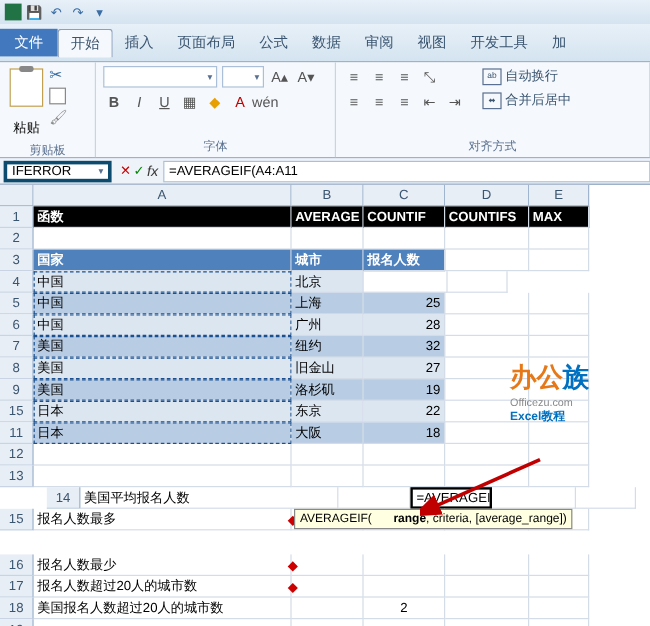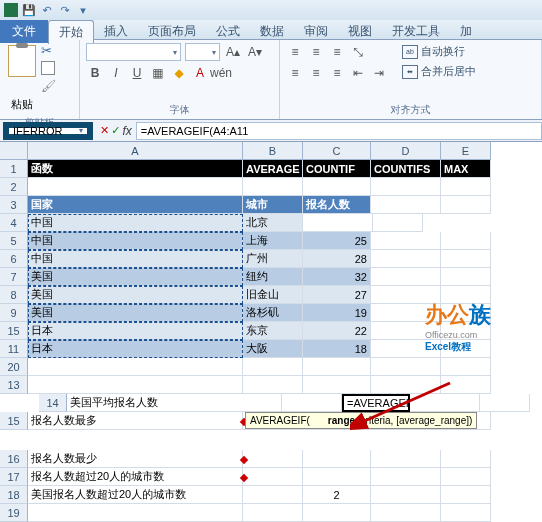--- a/index.html
+++ b/index.html
@@ -1,47 +1,47 @@
 <!DOCTYPE html>
 <html><head>
 <meta charset="utf-8">
 <style>
 * { margin: 0; padding: 0; box-sizing: border-box; font-family: "Microsoft YaHei", Arial, sans-serif; }
 body { background: #fff; font-size: 11px; width: 542px; height: 522px; overflow: hidden; position: relative; }
 .title-bar { height: 20px; background: linear-gradient(#e8f0f8, #d4e4f0); display: flex; align-items: center; padding: 0 4px; }
 .app-icon { width: 14px; height: 14px; background: #217346; margin-right: 4px; }
 .qat { display: flex; gap: 4px; align-items: center; }
 .qat-icon { width: 14px; height: 14px; display: flex; align-items: center; justify-content: center; color: #3a6ea5; }
-.ribbon-tabs { height: 20px; background: linear-gradient(#e8f0f8, #d4e4f0); display: flex; align-items: flex-start; border-bottom: 1px solid #8ba0bc; }
+.ribbon-tabs { height: 32px; background: linear-gradient(#e8f0f8, #d4e4f0); display: flex; align-items: center; border-bottom: 1px solid #8ba0bc; }
 .tab { padding: 3px 10px; font-size: 12px; color: #3a5570; cursor: pointer; }
 .tab.file { background: #4178be; color: #fff; border-radius: 0; padding: 3px 12px; }
 .tab.active { background: #f5f8fc; border: 1px solid #8ba0bc; border-bottom: none; border-radius: 3px 3px 0 0; }
 .ribbon { height: 80px; background: #f5f8fc; border-bottom: 1px solid #8ba0bc; display: flex; }
 .group { border-right: 1px solid #c8d4e3; padding: 3px 6px 2px; display: flex; flex-direction: column; justify-content: space-between; }
 .group-content { display: flex; gap: 3px; align-items: flex-start; }
 .group-label { text-align: center; font-size: 10px; color: #5a7090; padding-top: 2px; }
-.big-btn { display: flex; flex-direction: column; align-items: center; gap: 20px; padding: 2px; }
+.big-btn { display: flex; flex-direction: column; align-items: center; gap: 10px; padding: 2px; }
 .paste-icon { width: 28px; height: 32px; background: #fff; border: 1px solid #c0a050; position: relative; }
 .paste-icon::before { content: ""; position: absolute; top: -3px; left: 7px; width: 12px; height: 5px; background: #888; border-radius: 2px; }
 .small-btns { display: flex; flex-direction: column; gap: 2px; }
 .sbtn { width: 16px; height: 16px; }
 .scissors { color: #3a6ea5; font-size: 13px; }
 .copy-icon { width: 14px; height: 14px; border: 1px solid #888; background: #fff; position: relative; }
 .brush { color: #888; font-size: 12px; }
 .font-row { display: flex; gap: 4px; align-items: center; margin-bottom: 3px; }
 .combo { border: 1px solid #abc0d8; background: #fff; height: 18px; display: flex; align-items: center; padding: 0 3px; font-size: 11px; width: 95px; }
 .combo.sz { width: 35px; }
 .caret { margin-left: auto; color: #5a7090; font-size: 8px; }
 .icon-row { display: flex; gap: 3px; align-items: center; }
 .rbtn { width: 18px; height: 18px; display: flex; align-items: center; justify-content: center; color: #555; font-size: 12px; }
 .bold { font-weight: bold; }
 .italic { font-style: italic; }
 .underline { text-decoration: underline; }
 .name-box-row { height: 22px; display: flex; align-items: center; border-bottom: 1px solid #8ba0bc; background: #eef3fa; }
-.name-box { width: 90px; border: 6px solid #0c4a6e; background: #fff; height: 18px; display: flex; align-items: center; padding: 0 4px; margin: 0 3px; }
+.name-box { width: 90px; border: 3px solid #0c4a6e; background: #fff; height: 18px; display: flex; align-items: center; padding: 0 4px; margin: 0 3px; }
 .fx-btns { display: flex; gap: 2px; padding: 0 4px; color: #666; }
 .fx { font-style: italic; color: #3a3a3a; font-size: 12px; }
 .formula-bar { flex: 1; border: 1px solid #abc0d8; background: #fff; height: 18px; padding: 0 4px; display: flex; align-items: center; font-size: 11px; }
 .grid { position: relative; }
 .col-headers { display: flex; height: 18px; }
 .corner { width: 28px; background: #e8eef6; border-right: 1px solid #9fb4ce; border-bottom: 1px solid #9fb4ce; }
 .col-h { background: #e8eef6; border-right: 1px solid #9fb4ce; border-bottom: 1px solid #9fb4ce; display: flex; align-items: center; justify-content: center; color: #3a5570; font-size: 11px; }
 .row { display: flex; height: 18px; }
 .row-h { width: 28px; background: #e8eef6; border-right: 1px solid #9fb4ce; border-bottom: 1px solid #c8d4e3; display: flex; align-items: center; justify-content: center; color: #3a5570; font-size: 11px; }
 .cell { border-right: 1px solid #d4dce8; border-bottom: 1px solid #d4dce8; display: flex; align-items: center; padding: 0 3px; font-size: 11px; overflow: hidden; white-space: nowrap; }
@@ -274,21 +274,21 @@
       </div>
       <div class="row" style="position: relative;">
         <div class="row-h">11</div>
         <div class="cell cA band2 marquee">日本</div>
         <div class="cell cB band2">大阪</div>
         <div class="cell cC band2" style="justify-content: flex-end;">18</div>
         <div class="cell cD"></div>
         <div class="cell cE"></div>
       </div>
       <div class="row" style="position: relative;">
-        <div class="row-h">20</div>
+        <div class="row-h">12</div>
         <div class="cell cA"></div>
         <div class="cell cB"></div>
         <div class="cell cC"></div>
         <div class="cell cD"></div>
         <div class="cell cE"></div>
       </div>
       <div class="row" style="position: relative;">
         <div class="row-h">13</div>
         <div class="cell cA"></div>
         <div class="cell cB"></div>

